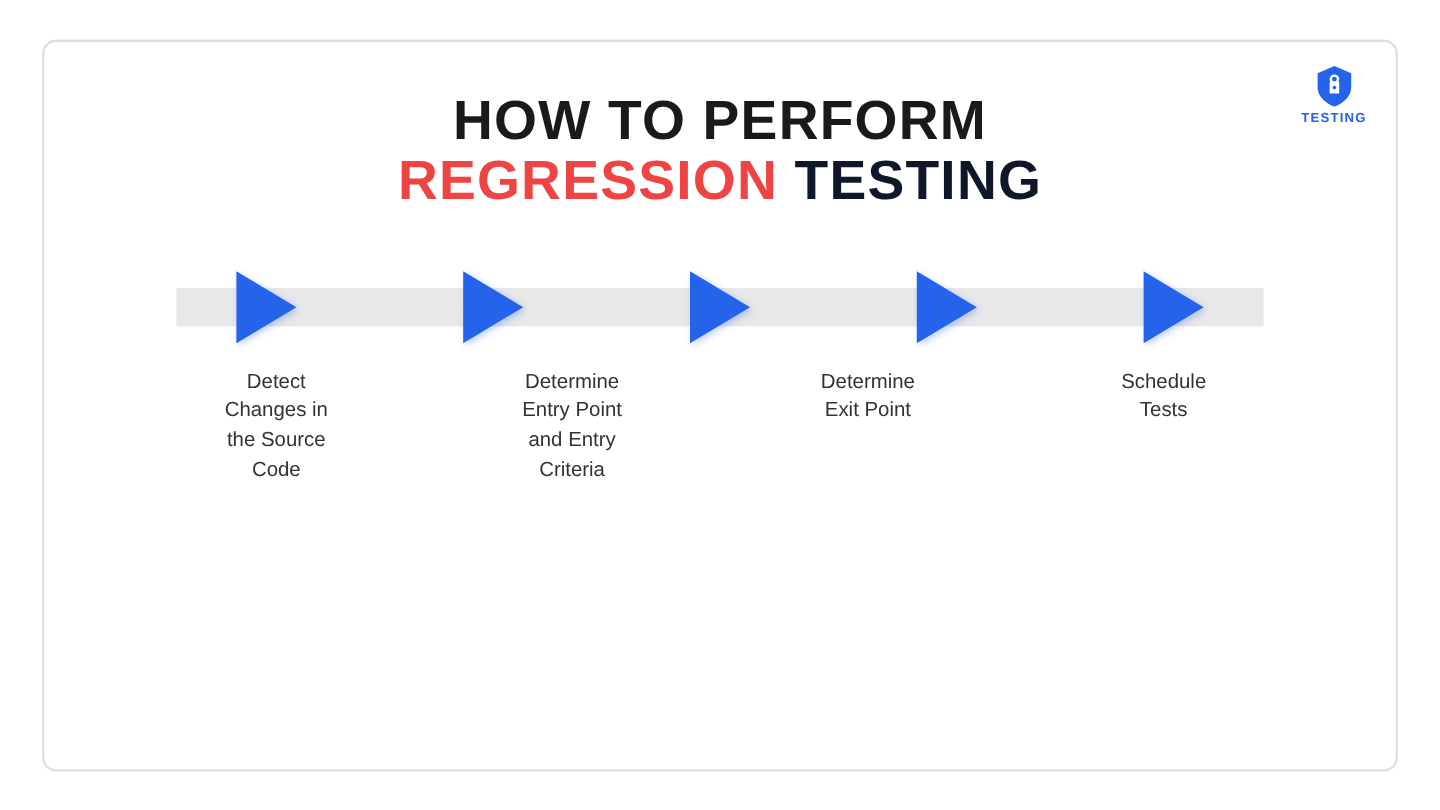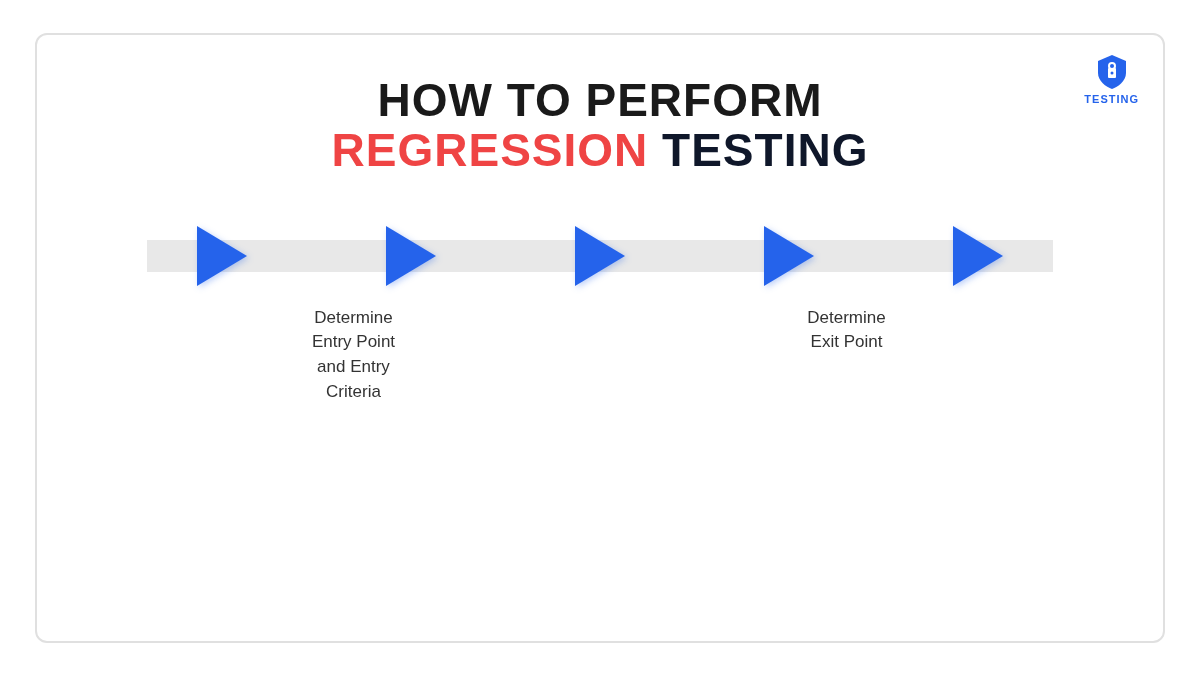--- a/index.html
+++ b/index.html
@@ -175,21 +175,27 @@
         <div class="arrow"></div>
         <div class="arrow"></div>
         <div class="arrow"></div>
         <div class="arrow"></div>
         <div class="arrow"></div>
       </div>
     </div>
 
     <div class="steps-container">
       <div class="step">
+        <span class="step-text">Detect<br>Changes in<br>the Source<br>Code</span>
+      </div>
+      <div class="step">
         <span class="step-text">Determine<br>Entry Point<br>and Entry<br>Criteria</span>
       </div>
       <div class="step">
         <span class="step-text">Determine<br>Exit Point</span>
+      </div>
+      <div class="step">
+        <span class="step-text">Schedule<br>Tests</span>
       </div>
     </div>
 
   </div>
 </div>
 
 </body></html>

